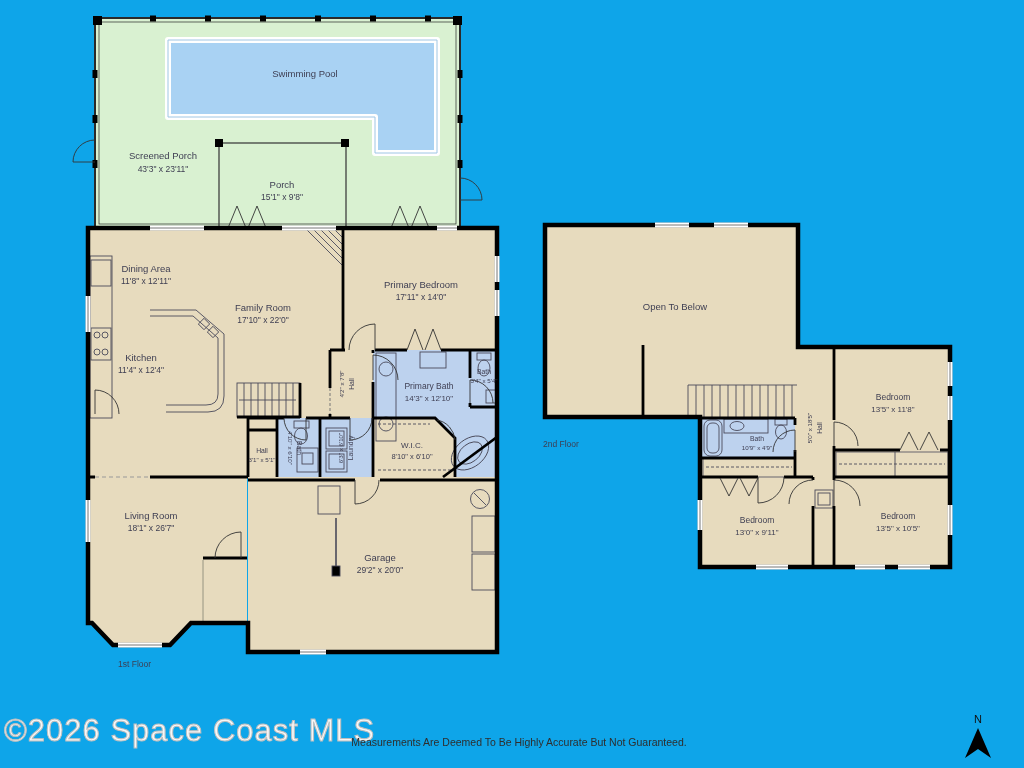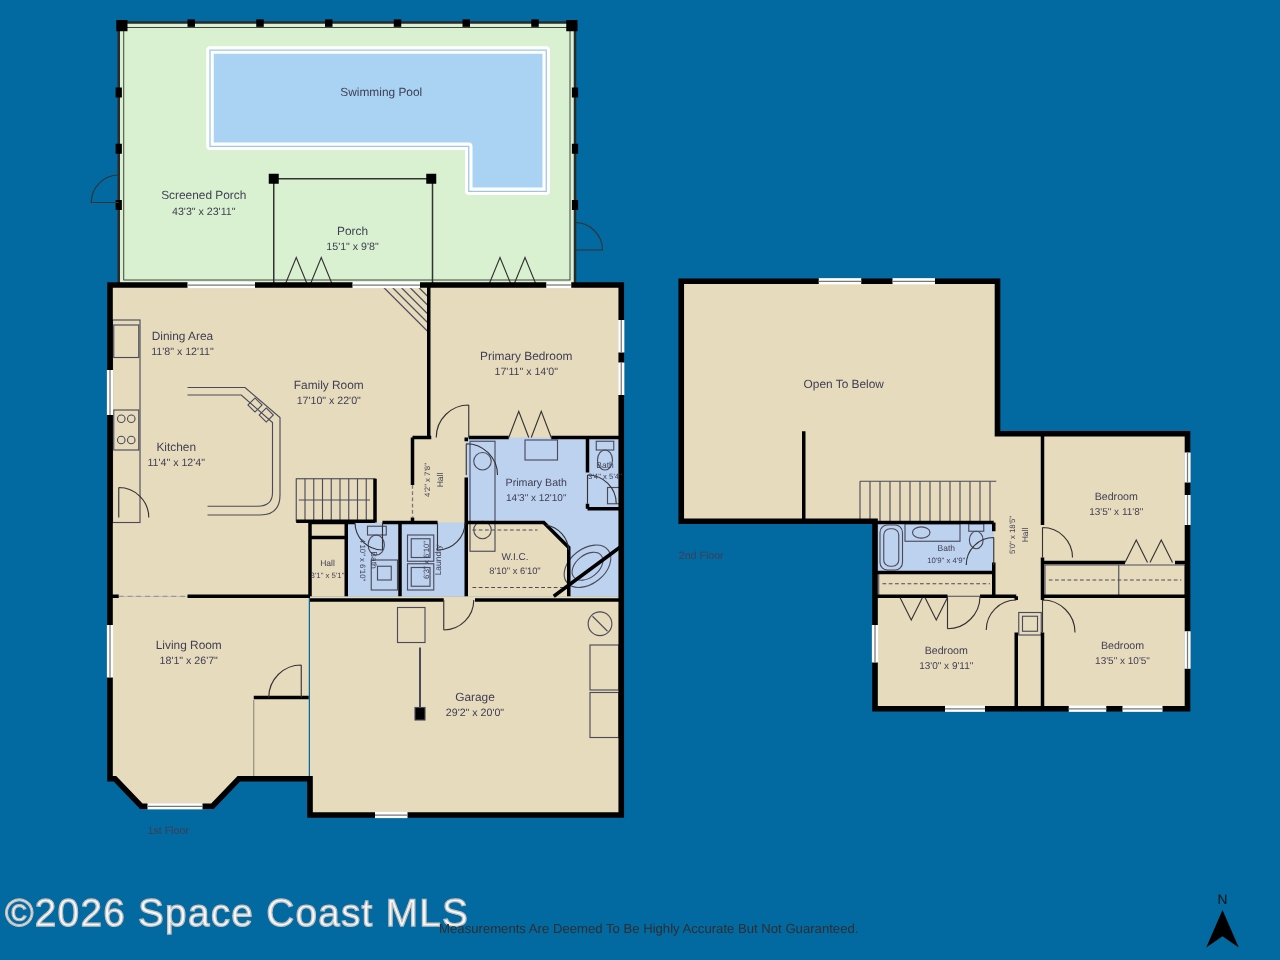--- a/index.html
+++ b/index.html
@@ -1,16 +1,16 @@
 <!DOCTYPE html>
 <html><head>
 <meta charset="utf-8">
 <style>
   html,body{margin:0;padding:0;background:#ffffff;}
-  #stage{position:relative;width:1024px;height:768px;background:#0369a1;overflow:hidden;
+  #stage{position:relative;width:1024px;height:768px;background:#0ea5e9;overflow:hidden;
          font-family:"Liberation Sans", sans-serif;text-align:right;}
   svg text{font-family:"Liberation Sans", sans-serif;fill:#3e3e52;}
   .rname{font-size:9.5px;}
   .rdims{font-size:8.5px;}
   .sname{font-size:7px;}
   .sdims{font-size:6.5px;}
   .tname{font-size:6.8px;}
   .tdims{font-size:6.2px;}
   .floorlab{font-size:8.5px;fill:#3e3e52;}
   .wm{font-size:31px;letter-spacing:1px;fill:#f7f7f7;stroke:#bfbfbf;stroke-width:1;}

